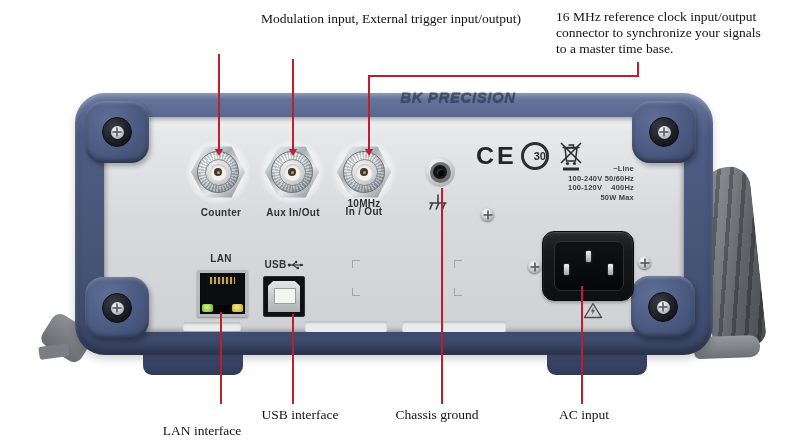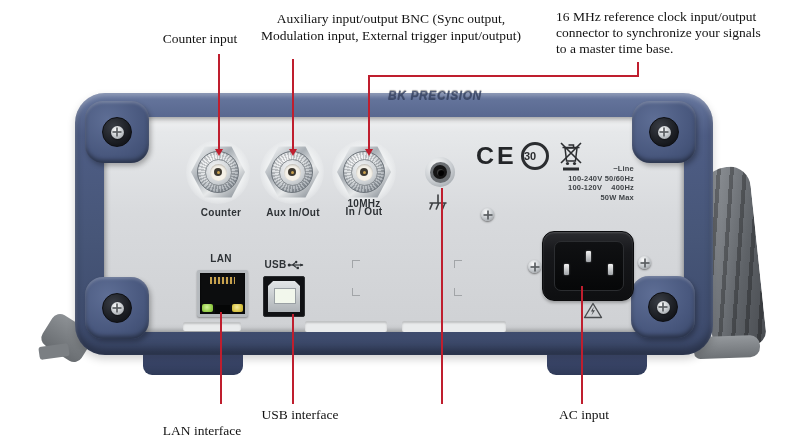--- a/index.html
+++ b/index.html
@@ -28,22 +28,22 @@
   .panel { position:absolute; left:104px; top:117px; width:580px; height:215px; z-index:2;
            border-radius:10px;
            background:linear-gradient(180deg,#f1f2f3 0%,#e6e8ea 7%,#d8dadd 45%,#cfd1d4 100%);
            box-shadow:inset 0 3px 5px rgba(0,0,0,.22), inset 0 -3px 5px rgba(0,0,0,.15),
                       inset 3px 0 5px rgba(0,0,0,.10), inset -3px 0 5px rgba(0,0,0,.10); }
   .pad { position:absolute; width:64px; height:62px; z-index:3; border-radius:18px;
          background:radial-gradient(circle at 35% 30%, #5e6e95, #47567c 65%, #3a4869);
          box-shadow:inset 0 2px 3px rgba(255,255,255,.22), inset 0 -3px 4px rgba(0,0,0,.38),
                     2px 3px 5px rgba(0,0,0,.28);
          display:flex; align-items:center; justify-content:center; }
-  .brand { position:absolute; left:388px; top:89px; width:140px; z-index:3; 
-           font-size:12px; font-weight:bold; font-style:italic; letter-spacing:.6px;
+  .brand { position:absolute; left:388px; top:89px; width:140px; z-index:3; text-align:center;
+           font-size:15px; font-weight:bold; font-style:italic; letter-spacing:.6px;
            color:#354262; opacity:.85; text-shadow:0 -1px 1px rgba(0,0,0,.45); }
   .foot { position:absolute; top:343px; width:100px; height:32px; z-index:0;
           border-radius:4px 4px 9px 9px;
           background:linear-gradient(180deg,#4a577d,#394568 60%,#2f3a58); }
   .handle-main { position:absolute; left:704px; top:167px; width:54px; height:180px; z-index:0;
                  transform:rotate(-6deg);
                  border-radius:30px 20px 14px 10px / 42px 22px 14px 12px;
                  background:repeating-linear-gradient(100deg, rgba(0,0,0,0) 0 9px, rgba(0,0,0,.28) 9px 13px),
                             linear-gradient(105deg,#9da1a6 0%,#7e8287 35%,#5e6267 65%,#484b50 100%); }
   .handle-bar { position:absolute; left:694px; top:336px; width:66px; height:22px; z-index:0;
@@ -127,50 +127,49 @@
                clip-path:polygon(0 16%,16% 0,84% 0,100% 16%,100% 100%,0 100%);
                background:linear-gradient(180deg,#e2e5e7,#aeb3b7); }
   .usb-white { position:absolute; left:10px; top:11px; width:22px; height:16px;
                background:#f2f7ec; border:1px solid #9aa0a4; }
 
   
   .ce { position:absolute; left:476px; top:141px; z-index:3; font-size:25px; font-weight:bold;
         letter-spacing:3px; color:#242629; transform:scaleY(.97); }
   .epup { position:absolute; left:521px; top:142px; width:28px; height:28px; z-index:3;
           border:3px solid #2b2d30; border-radius:50%; display:flex; align-items:center;
-          justify-content:flex-start; font-size:11px; font-weight:bold; color:#2b2d30; }
+          justify-content:flex-end; font-size:11px; font-weight:bold; color:#2b2d30; }
   .power-block { position:absolute; left:540px; top:164px; width:94px; z-index:3; text-align:right; }
   .power-line { font-size:7.5px; font-weight:bold; color:#3f4347; line-height:9.5px;
                 white-space:pre; letter-spacing:.2px; }
   .bracket { position:absolute; width:8px; height:8px; z-index:3; }
   .bracket.tl { border-top:1.5px solid #a2a5a8; border-left:1.5px solid #a2a5a8; }
   .bracket.bl { border-bottom:1.5px solid #a2a5a8; border-left:1.5px solid #a2a5a8; }
   .notch { position:absolute; z-index:3; background:#e9ebec; border-radius:2px;
            box-shadow:inset 0 2px 2px rgba(0,0,0,.18); }
 </style>
 </head>
 <body>
 
 <div class="stage">
 
-  <div class="callout center" style="left:145px; top:31px; width:110px;">Counter input</div>
 
   <div class="callout center" style="left:246px; top:11px; width:290px;">
-    <div>Auxiliary input/output BNC (Sync output,</div>
     <div>Modulation input, External trigger input/output)</div>
   </div>
 
   <div class="callout" style="left:556px; top:9px; width:240px; line-height:16px;">
     <div>16 MHz reference clock input/output</div>
     <div>connector to synchronize your signals</div>
     <div>to a master time base.</div>
   </div>
 
   <div class="callout center" style="left:142px; top:407px; width:120px;margin-top:16px;">LAN interface</div>
   <div class="callout center" style="left:240px; top:407px; width:120px;">USB interface</div>
+  <div class="callout center" style="left:377px; top:407px; width:120px;">Chassis ground</div>
   <div class="callout center" style="left:524px; top:407px; width:120px;">AC input</div>
 
   <div class="red-v" style="left:218px; top:54px; height:96px;"></div>
   <div class="arrow-down" style="left:215px; top:149px;"></div>
   <div class="red-v" style="left:292px; top:59px; height:91px;"></div>
   <div class="arrow-down" style="left:289px; top:149px;"></div>
   <div class="red-v" style="left:637px; top:62px; height:15px;"></div>
   <div class="red-h" style="left:368px; top:75px; width:271px;"></div>
   <div class="red-v" style="left:368px; top:75px; height:75px;"></div>
   <div class="arrow-down" style="left:365px; top:149px;"></div>

